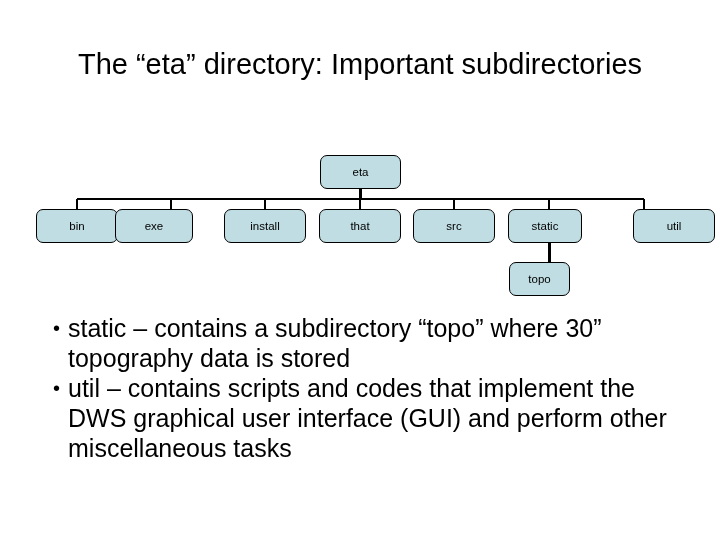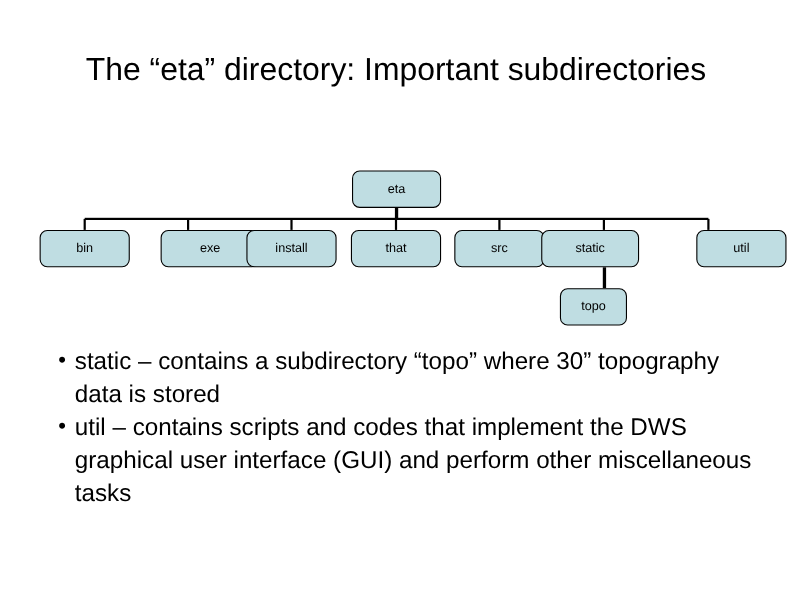--- a/index.html
+++ b/index.html
@@ -81,21 +81,21 @@
   .bullet-mark {
     flex: 0 0 auto;
     width: 34px;
     text-align: right;
     font-size: 20px;
     line-height: 30px;
     padding-right: 8px;
   }
   .bullet-body {
     flex: 1 1 auto;
-    font-size: 22px;
+    font-size: 25px;
     line-height: 30px;
     text-align: left;
   }
 </style>
 </head>
 <body>
 
 <div id="slide">
 
   <div id="slide-title">The “eta” directory: Important subdirectories</div>
@@ -113,25 +113,25 @@
         <div class="connector v" style="left: 169.9px; top: 199px; height: 10px;"></div>
         <div class="connector v" style="left: 263.9px; top: 199px; height: 10px;"></div>
         <div class="connector v" style="left: 358.9px; top: 199px; height: 10px;"></div>
         <div class="connector v" style="left: 452.9px; top: 199px; height: 10px;"></div>
         <div class="connector v" style="left: 547.9px; top: 199px; height: 10px;"></div>
         <div class="connector v" style="left: 642.9px; top: 199px; height: 10px;"></div>
       </div>
 
     <div id="child-nodes">
         <div class="node" style="left: 36px; top: 209px; width: 82px; height: 34px;">bin</div>
-        <div class="node" style="left: 146px; top: 209px; width: 90px; height: 34px;">exe</div>
+        <div class="node" style="left: 115px; top: 209px; width: 78px; height: 34px;">exe</div>
         <div class="node" style="left: 224px; top: 209px; width: 82px; height: 34px;">install</div>
         <div class="node" style="left: 319px; top: 209px; width: 82px; height: 34px;">that</div>
         <div class="node" style="left: 413px; top: 209px; width: 82px; height: 34px;">src</div>
-        <div class="node" style="left: 492px; top: 209px; width: 89px; height: 34px;">static</div>
+        <div class="node" style="left: 508px; top: 209px; width: 74px; height: 34px;">static</div>
         <div class="node" style="left: 603px; top: 209px; width: 82px; height: 34px; margin-left: 30px;">util</div>
       </div>
 
     <div id="grandchild-layer">
         <div class="node" style="left: 509px; top: 262px; width: 61px; height: 34px;">topo</div>
         <div class="connector v" style="left: 548.4px; top: 243px; height: 19px;"></div>
       </div>
 
   </div>
 

